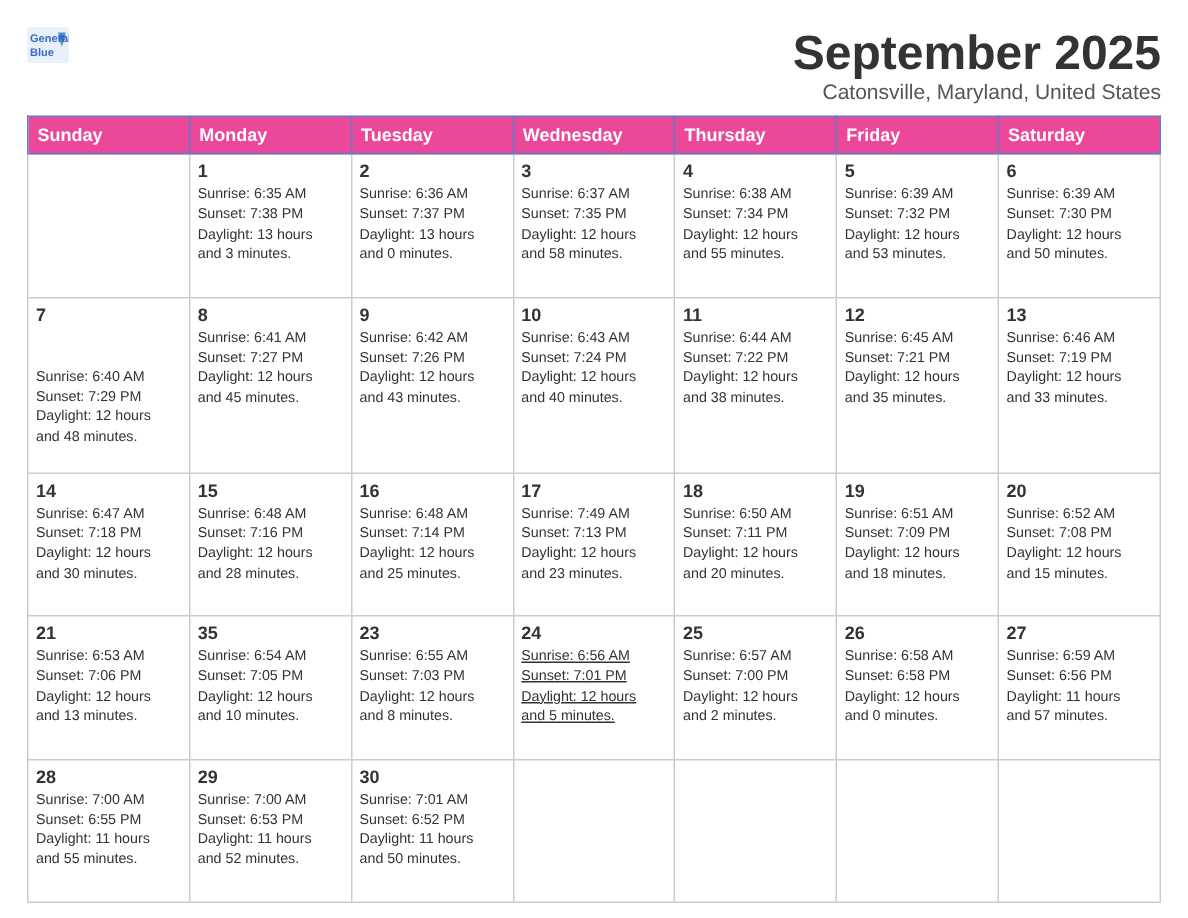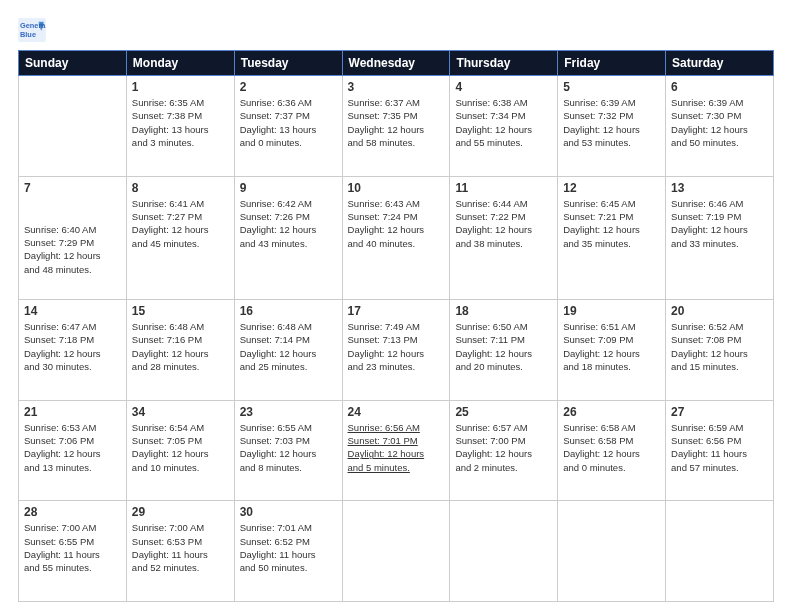--- a/index.html
+++ b/index.html
@@ -46,21 +46,21 @@
       color: #555;
     }
     .calendar {
       border: 1px solid #ccc;
       border-collapse: collapse;
       width: 100%;
       flex: 1;
       table-layout: fixed;
     }
     .calendar th {
-      background-color: #0f172a;
+      background-color: #ec4899;
       color: #fff;
       font-size: 12px;
       font-weight: bold;
       padding: 5px 6px;
       border: 1px solid #5580cc;
       text-align: left;
     }
     .calendar td {
       border: 1px solid #ccc;
       vertical-align: top;
@@ -95,20 +95,24 @@
   <div class="header">
     <div class="logo">
       <svg class="logo-icon" viewBox="0 0 30 26" xmlns="http://www.w3.org/2000/svg">
         <rect x="0" y="0" width="30" height="26" fill="#e8f0fb" rx="2"></rect>
         <text x="2" y="11" font-size="8" font-weight="bold" fill="#3a6bbf">General</text>
         <text x="2" y="21" font-size="8" font-weight="bold" fill="#3a6bbf">Blue</text>
         <polygon points="22,4 28,4 25,10" fill="#4a90d9"></polygon>
         <polygon points="22,6 28,6 25,14" fill="#2060b0" opacity="0.7"></polygon>
       </svg>
     </div>
+    <div class="title-area">
+      <div class="month-title">September 2025</div>
+      <div class="location">Catonsville, Maryland, United States</div>
+    </div>
   </div>
 
   <table class="calendar">
     <thead>
       <tr>
       <th>Sunday</th>
           <th>Monday</th>
           <th>Tuesday</th>
           <th>Wednesday</th>
           <th>Thursday</th>
@@ -266,21 +270,21 @@
         </tr>
         <tr class="week-row">
           <td>
             <div class="day-number">21</div>
             <div class="day-info" style="white-space: pre-line;">Sunrise: 6:53 AM
 Sunset: 7:06 PM
 Daylight: 12 hours
 and 13 minutes.</div>
           </td>
           <td>
-            <div class="day-number">34</div>
+            <div class="day-number">35</div>
             <div class="day-info" style="white-space: pre-line;">Sunrise: 6:54 AM
 Sunset: 7:05 PM
 Daylight: 12 hours
 and 10 minutes.</div>
           </td>
           <td>
             <div class="day-number">23</div>
             <div class="day-info" style="white-space: pre-line;">Sunrise: 6:55 AM
 Sunset: 7:03 PM
 Daylight: 12 hours

